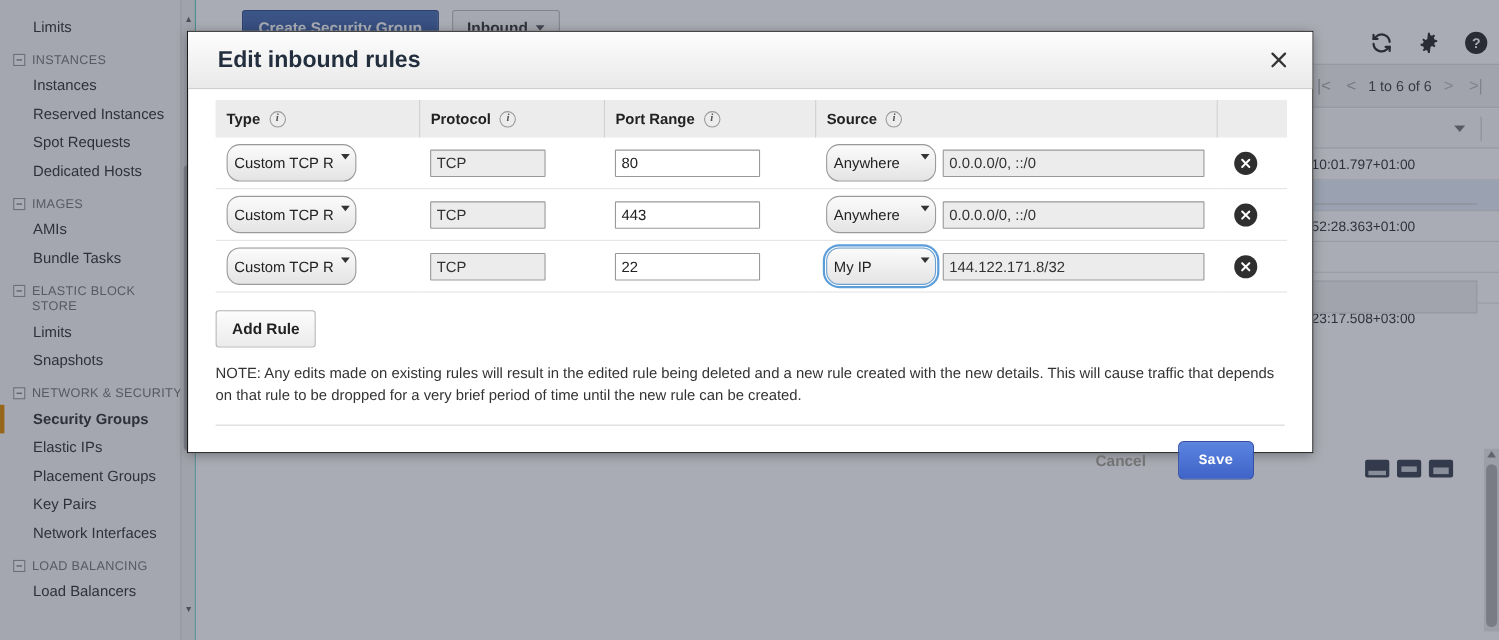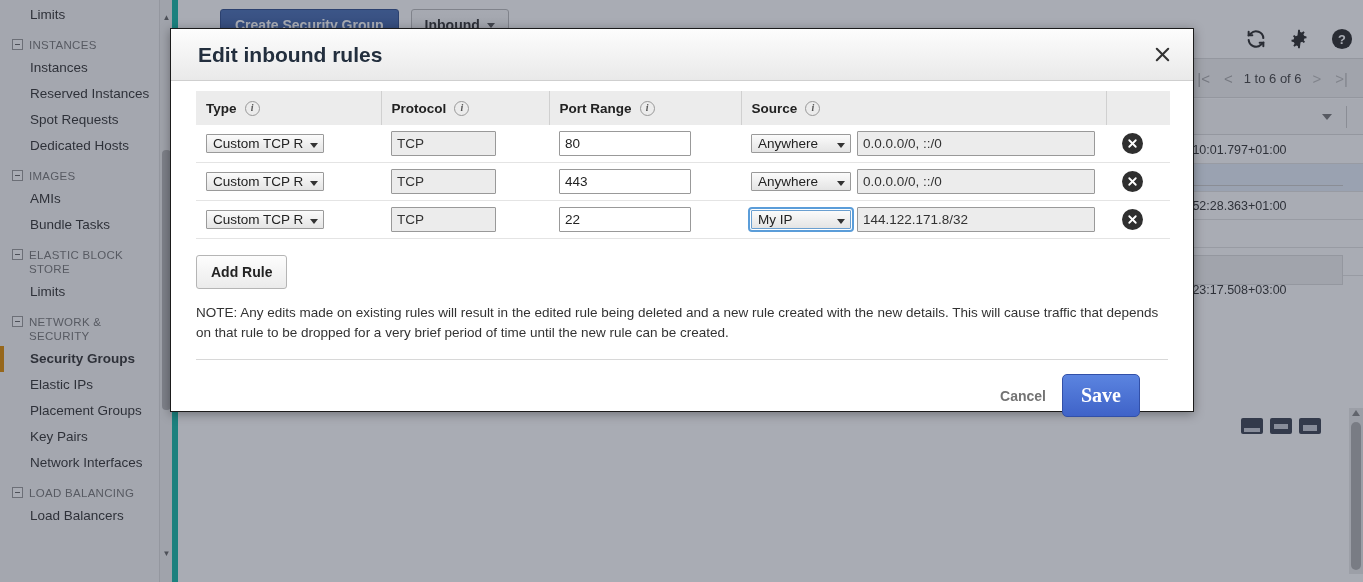--- a/index.html
+++ b/index.html
@@ -15,22 +15,22 @@
   }
 
   
   #app-background {
     position: absolute; inset: 0;
     background: #ffffff;
   }
   .sidebar {
     position: absolute; left: 0; top: 0; width: 178px; height: 582px;
     background: #f7f7f7;
-    border-right: 6px solid #14b8a6;
-    padding-top: 2px;
+    border-right: 1px solid #14b8a6;
+    padding-top: 12px;
     font-size: 13.5px;
   }
   .side-link {
     padding: 4px 10px 4px 30px;
     color: #333;
     line-height: 18px;
     white-space: nowrap;
   }
   .side-link.active {
     font-weight: bold;
@@ -171,23 +171,23 @@
   .hdr-inner { display: flex; align-items: center; gap: 8px; }
   .info-i {
     width: 15px; height: 15px; border-radius: 50%; border: 1px solid #999;
     color: #555; font-size: 10px; font-style: italic; font-family: "Liberation Serif", serif;
     display: inline-flex; align-items: center; justify-content: center; line-height: 1;
   }
 
   .sel-btn {
     appearance: none; -webkit-appearance: none;
     background: linear-gradient(#fbfbfb,#e4e4e4);
-    border: 1px solid #9a9a9a; border-radius: 1px;
+    border: 1px solid #9a9a9a; border-radius: 12px;
     font-family: "Liberation Sans", sans-serif; font-size: 13.5px; color: #222;
-    height: 19px; padding: 0 20px 0 6px;
+    height: 34px; padding: 0 20px 0 6px;
     position: relative; text-align: left; width: 118px;
     white-space: nowrap; overflow: hidden;
   }
   .sel-wrap { position: relative; display: inline-block; }
   .sel-wrap .ar { position: absolute; right: 6px; top: 9px; width: 0; height: 0;
     border-left: 4px solid transparent; border-right: 4px solid transparent; border-top: 5px solid #333; pointer-events: none; }
   .sel-wrap.focused .sel-btn { outline: 2px solid #5b9dd9; outline-offset: 1px; border-color: #6a9fd0; }
 
   .txt {
     font-family: "Liberation Sans", sans-serif; font-size: 13.5px; color: #222;
@@ -207,22 +207,22 @@
     background: linear-gradient(#fdfdfd,#ebebeb); border: 1px solid #b5b5b5;
     border-radius: 3px; padding: 8px 14px; font-size: 14px; font-weight: bold; color: #222;
     font-family: "Liberation Sans", sans-serif; cursor: pointer;
   }
   .note { margin-top: 14px; font-size: 13.5px; color: #333; line-height: 20px; }
   .modal-rule { margin-top: 16px; border-top: 1px solid #d8d8d8; }
   .modal-foot { display: flex; align-items: center; justify-content: flex-end; gap: 16px; padding: 14px 28px 0 0; }
   .cancel-link { color: #737373; font-weight: bold; font-size: 14px; cursor: pointer; }
   .save-btn {
     background: linear-gradient(#5b84e0,#3f63c8); border: 1px solid #3250a8;
-    color: #fff; font-weight: bold; font-size: 20px; border-radius: 5px;
-    padding: 9px 18px; cursor: pointer; font-family: Liberation Serif, serif;
+    color: #fff; font-weight: bold; font-size: 13px; border-radius: 5px;
+    padding: 9px 18px; cursor: pointer; font-family: Liberation Mono, monospace; margin-left: 13px;
   }
 </style>
 </head>
 <body>
 
 <div id="app-background">
 
   <div class="sidebar">
     <div id="sidebar-items">
         <div class="side-link">Limits</div>
@@ -238,20 +238,21 @@
           <span class="collapse-box"></span>
           <span>IMAGES</span>
         </div>
         <div class="side-link">AMIs</div>
         <div class="side-link">Bundle Tasks</div>
         <div class="side-group">
           <span class="collapse-box"></span>
           <span>ELASTIC BLOCK STORE</span>
         </div>
         <div class="side-link">Limits</div>
+        <div class="side-link">Snapshots</div>
         <div class="side-group">
           <span class="collapse-box"></span>
           <span>NETWORK &amp; SECURITY</span>
         </div>
         <div class="side-link active">Security Groups</div>
         <div class="side-link">Elastic IPs</div>
         <div class="side-link">Placement Groups</div>
         <div class="side-link">Key Pairs</div>
         <div class="side-link">Network Interfaces</div>
         <div class="side-group">

